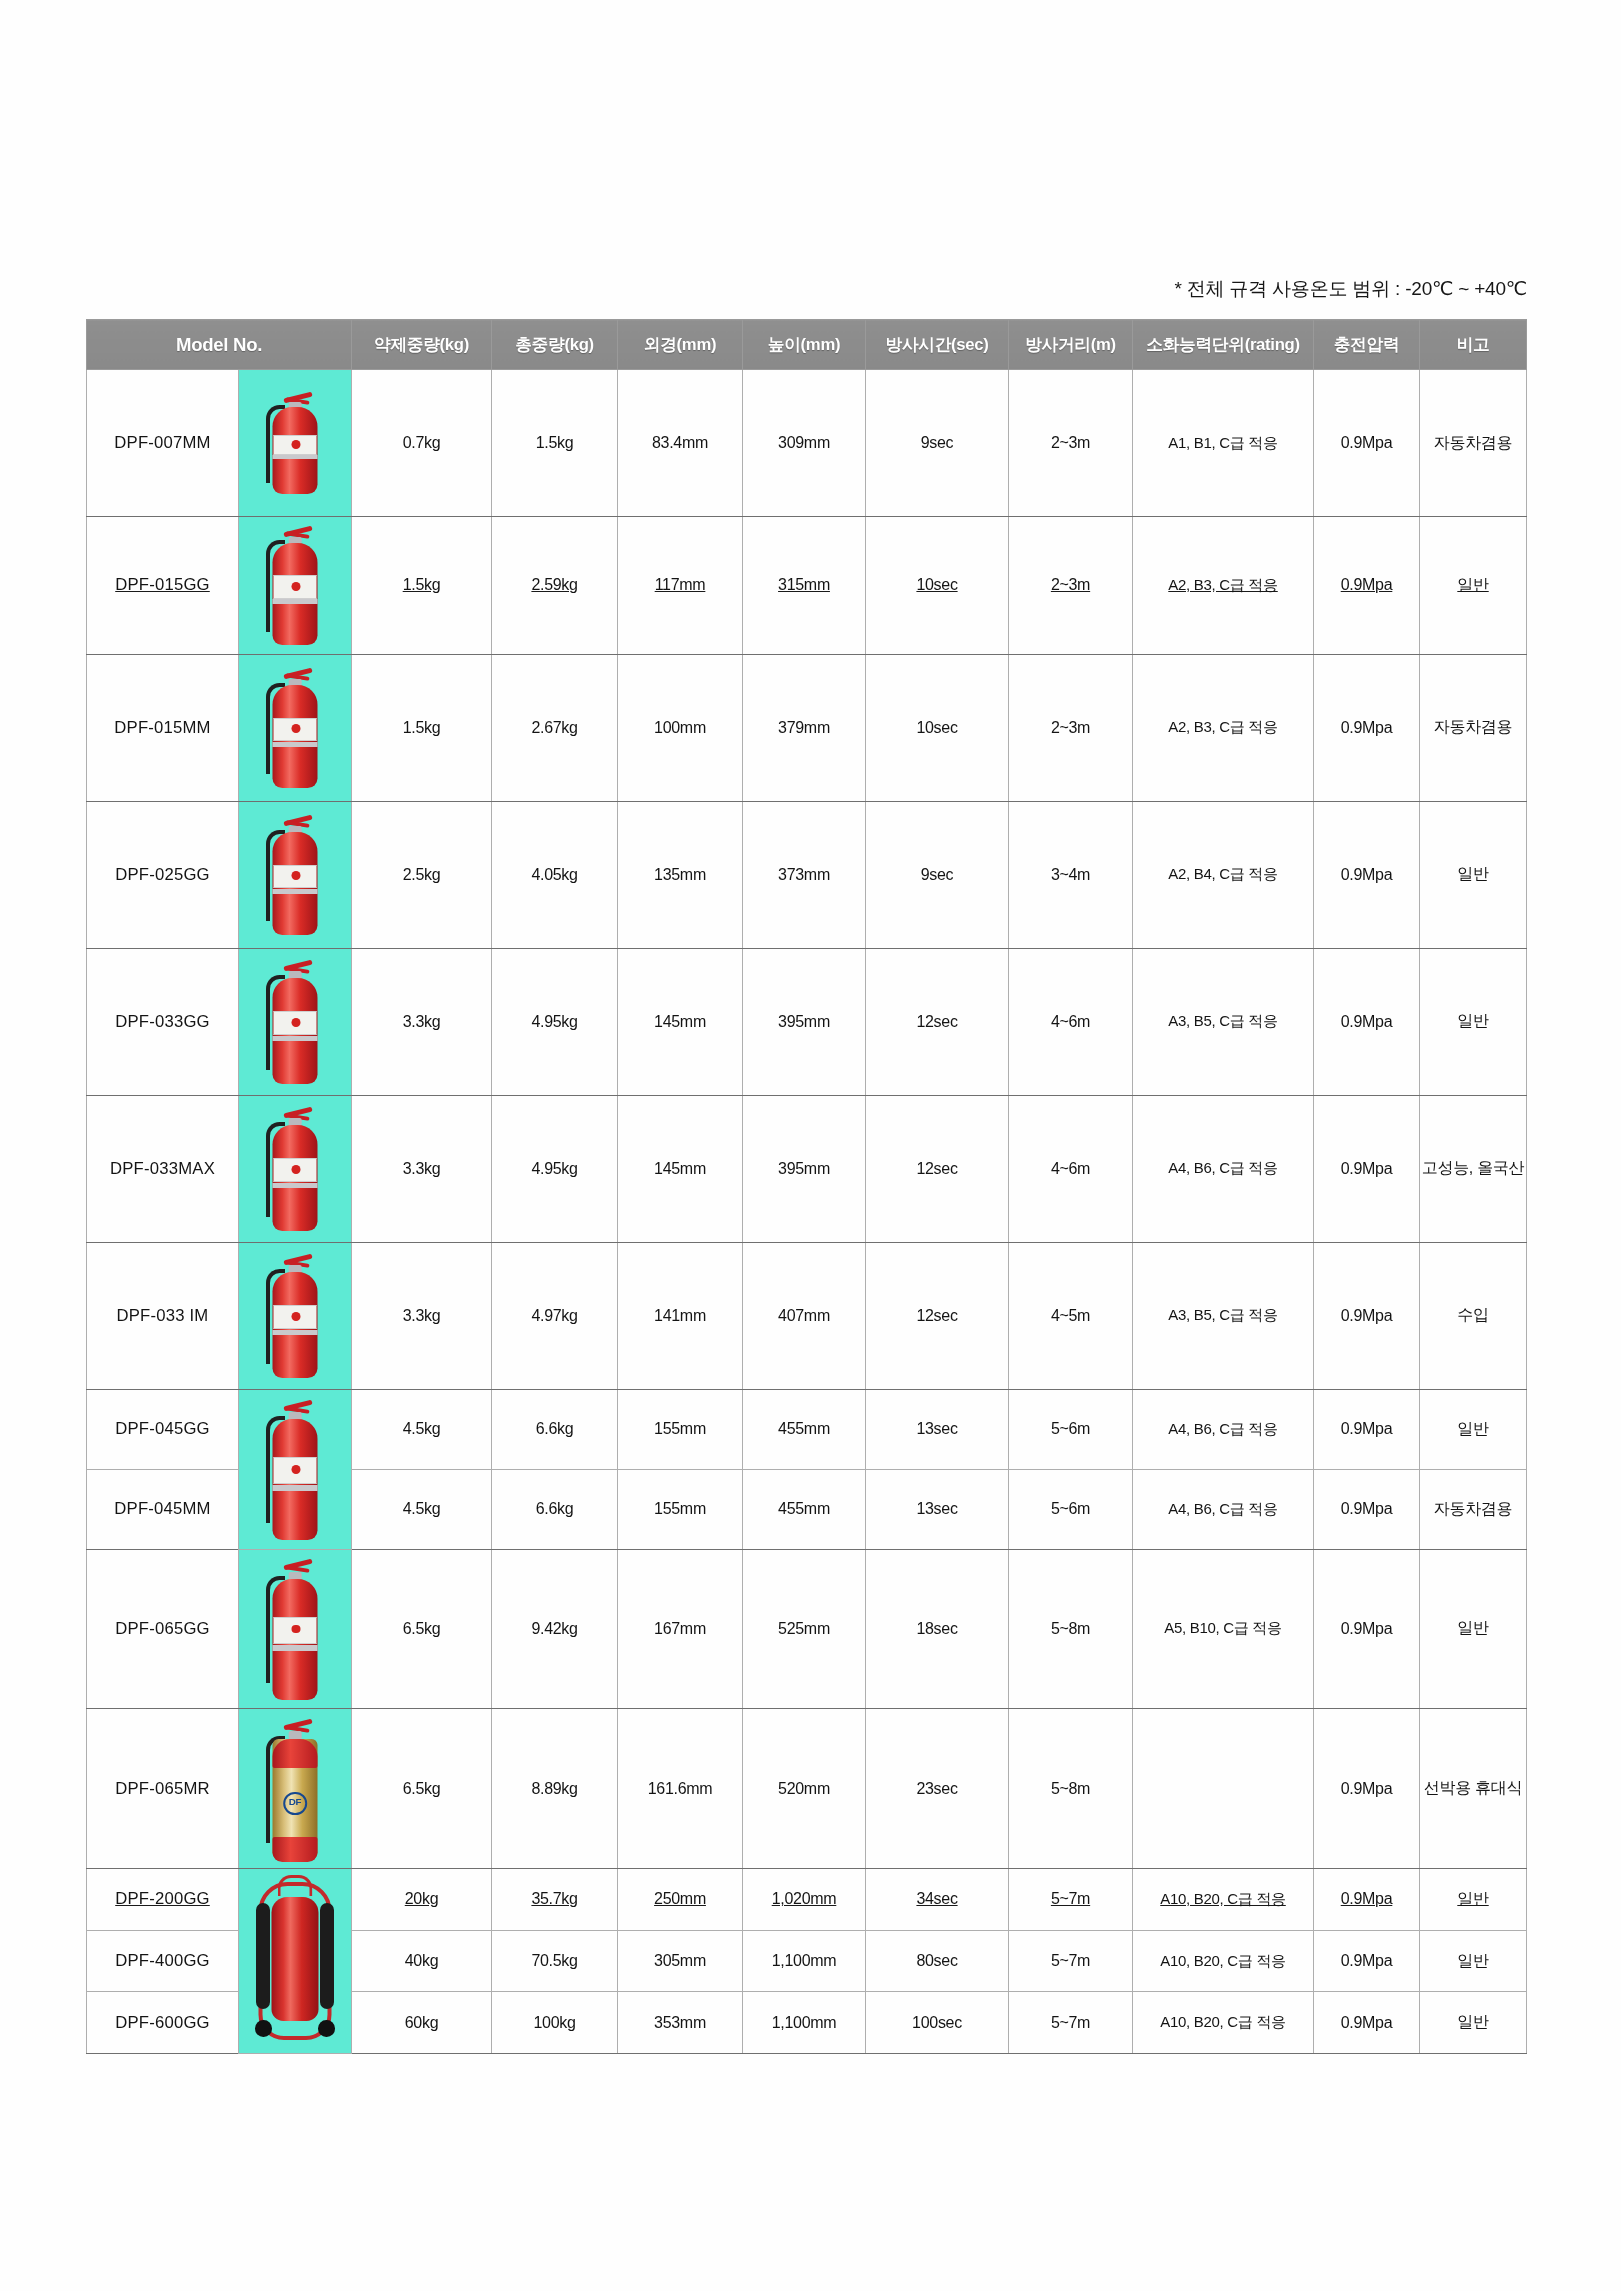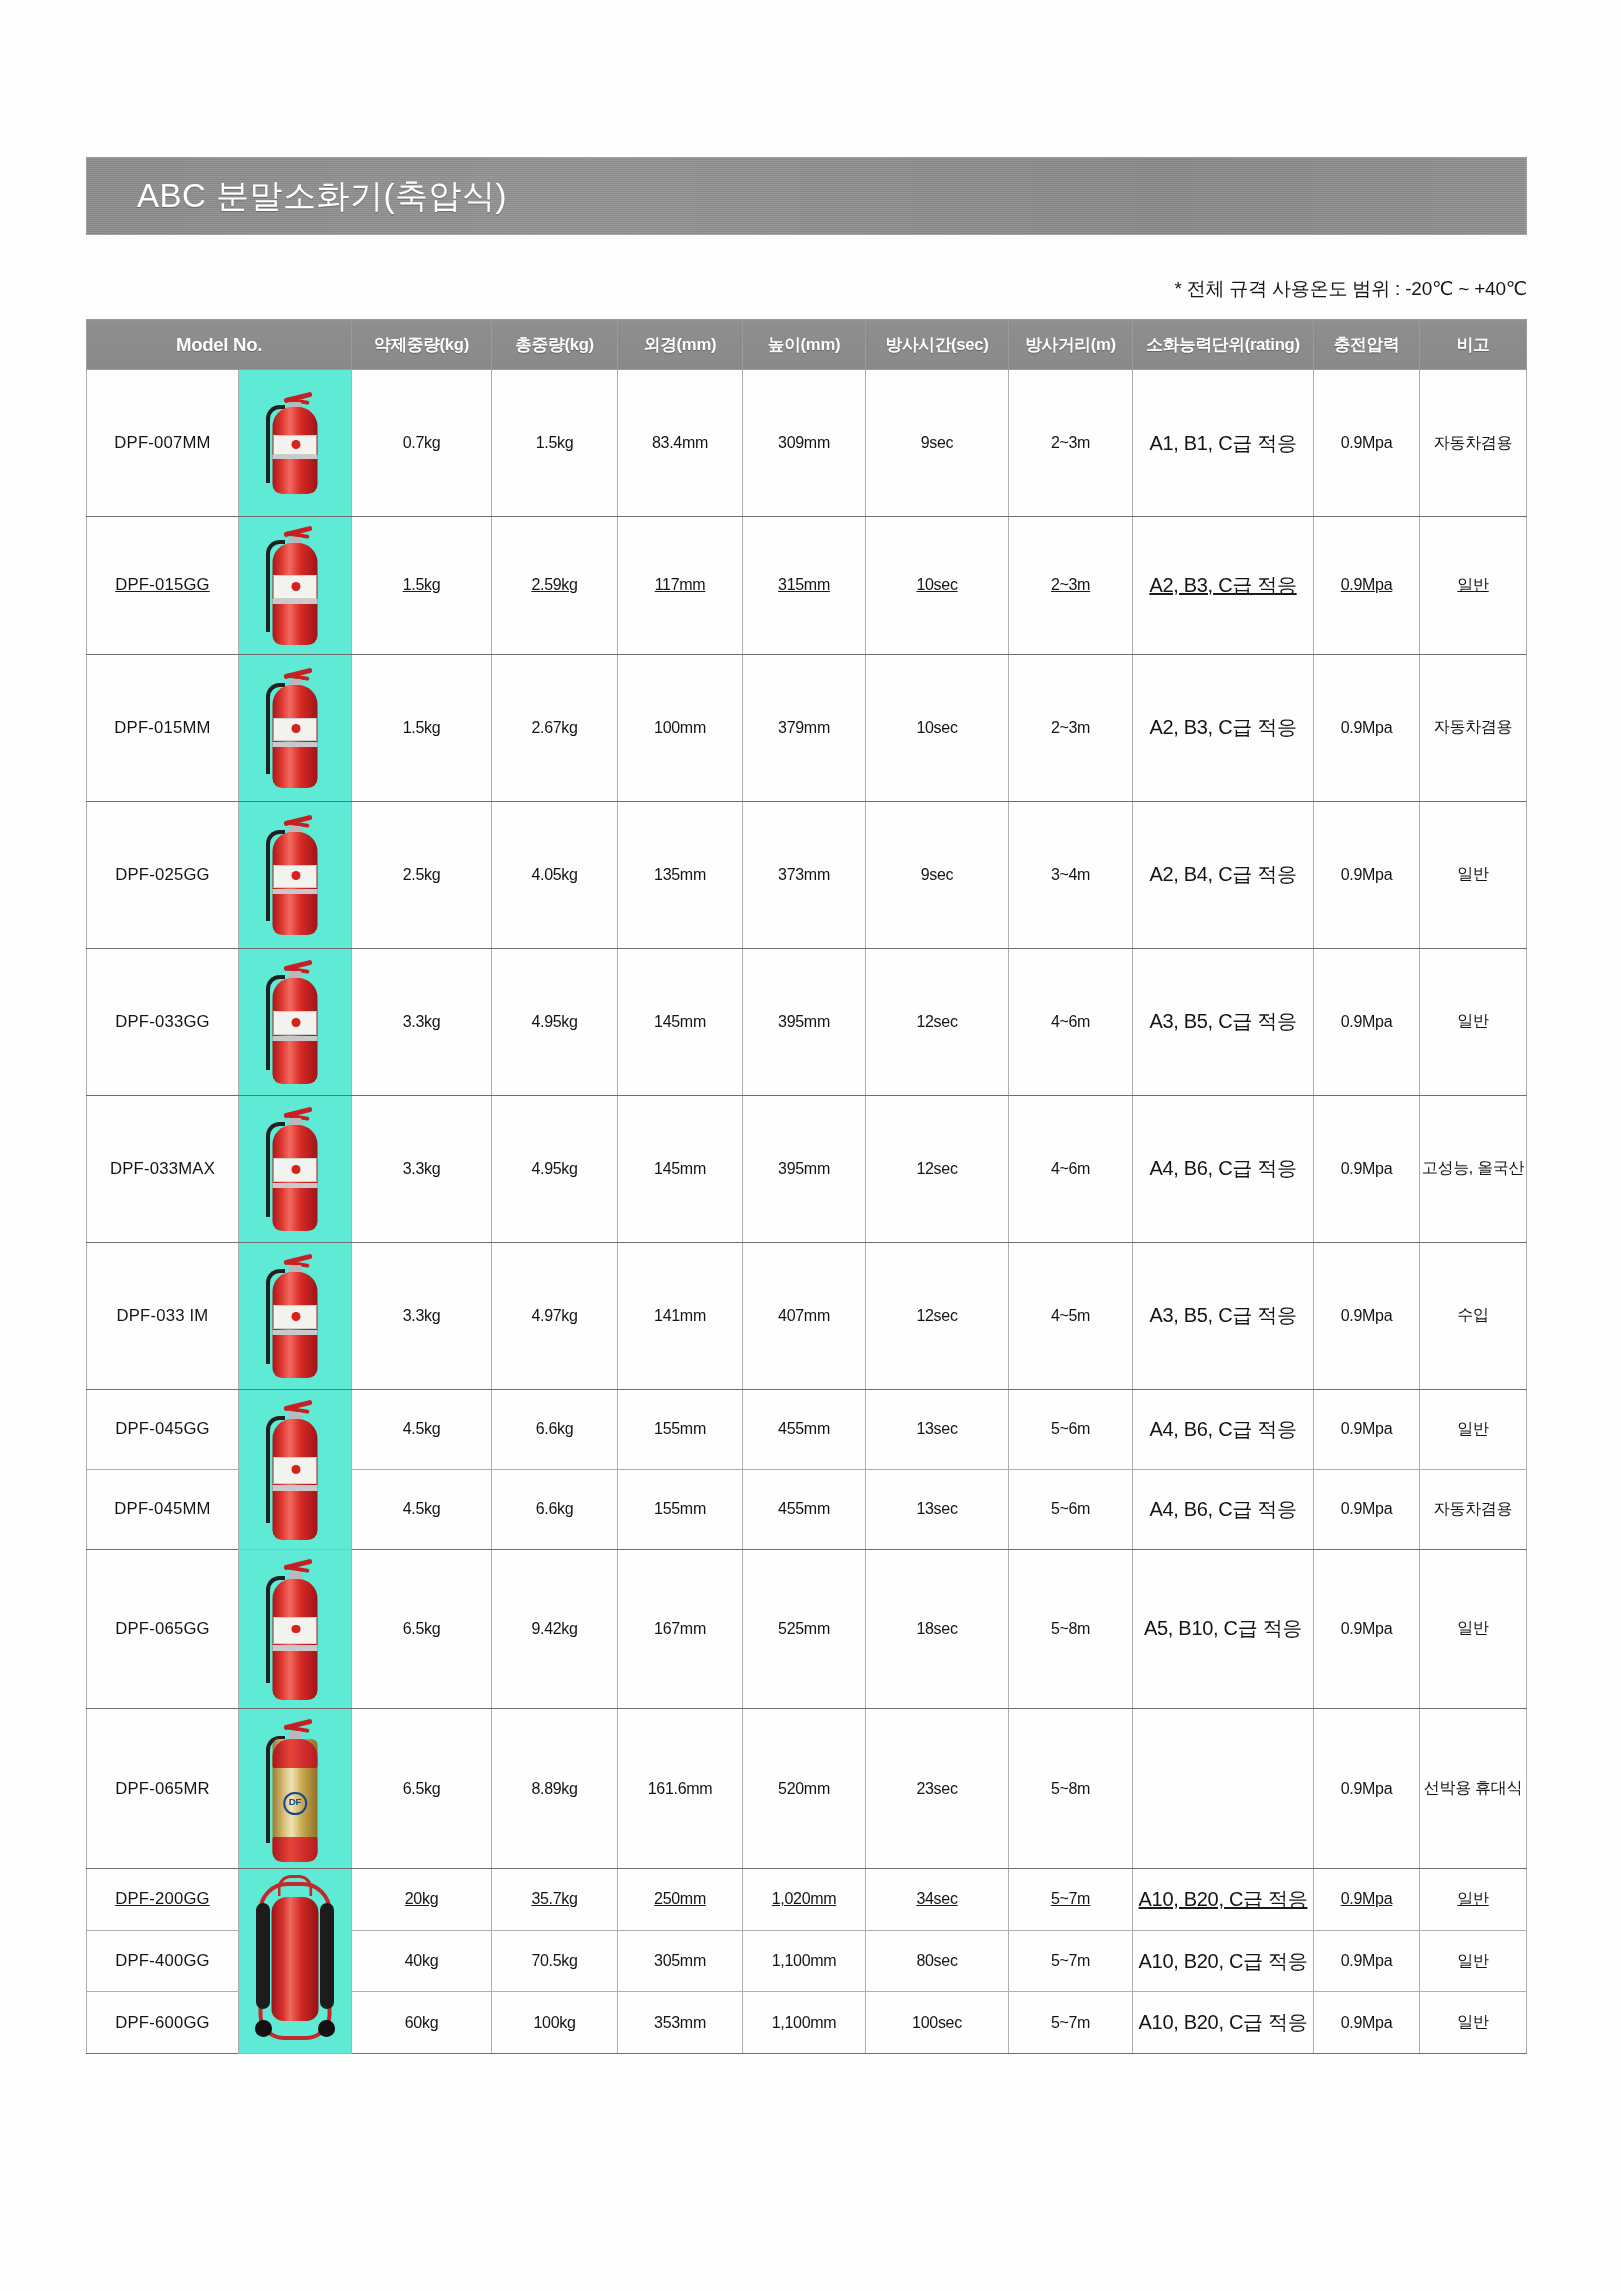--- a/index.html
+++ b/index.html
@@ -98,21 +98,21 @@
   td.model-cell {
     font-size: 16.7px;
     letter-spacing: 0.2px;
     white-space: nowrap;
   }
   td.img-cell {
     padding: 5.9px 0;
     background: #5eead4;
   }
   td.val-cell { font-size: 16px; }
-  td.rating-cell { font-size: 20px; white-space: nowrap; }
+  td.rating-cell { font-size: 15px; white-space: nowrap; }
   td.remark-cell { font-size: 16px; white-space: nowrap; }
 
   
   tr.group-end > td { border-bottom: 1.6px solid #6f6f6f; }
 
   
   .ext {
     position: relative;
     margin: 0 auto;
     width: 63px;
@@ -294,23 +294,20 @@
     border-bottom: none;
     border-radius: 13.7px 13.7px 0 0;
     box-sizing: border-box;
   }
 </style>
 </head>
 <body>
 
 <div class="page">
 
-  <div class="title-banner">
-    <div class="title-text">ABC 분말소화기(축압식)</div>
-  </div>
 
   <div class="note-line">* 전체 규격 사용온도 범위 : -20℃ ~ +40℃</div>
 
   <table class="spec-table">
     <colgroup>
       <col style="width:152px">
       <col style="width:113px">
       <col style="width:140px">
       <col style="width:126px">
       <col style="width:125px">

